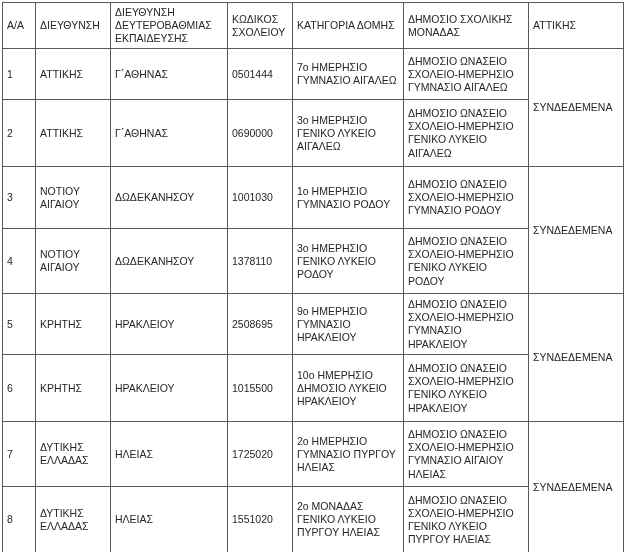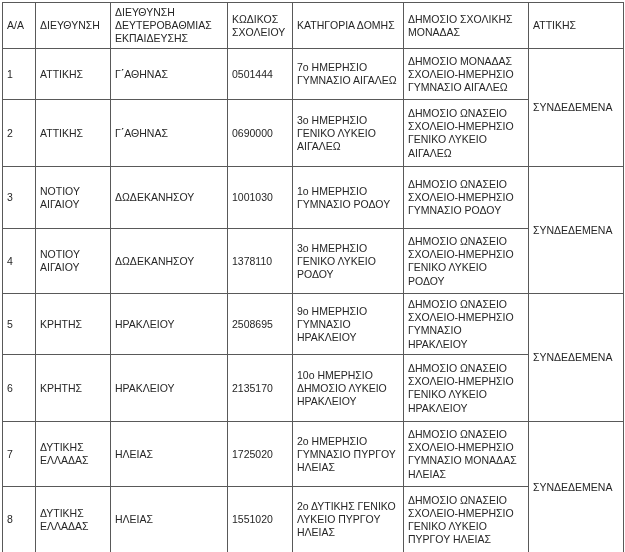--- a/index.html
+++ b/index.html
@@ -67,21 +67,21 @@
         <th>ΑΤΤΙΚΗΣ</th>
       </tr>
     </thead>
     <tbody>
       <tr class="r-h51">
         <td class="col-aa">1</td>
         <td>ΑΤΤΙΚΗΣ</td>
         <td>Γ΄ΑΘΗΝΑΣ</td>
         <td>0501444</td>
         <td>7ο ΗΜΕΡΗΣΙΟ ΓΥΜΝΑΣΙΟ ΑΙΓΑΛΕΩ</td>
-        <td>ΔΗΜΟΣΙΟ ΜΟΝΑΔΑΣ ΣΧΟΛΕΙΟ-ΗΜΕΡΗΣΙΟ ΓΥΜΝΑΣΙΟ ΑΙΓΑΛΕΩ</td>
+        <td>ΔΗΜΟΣΙΟ ΩΝΑΣΕΙΟ ΣΧΟΛΕΙΟ-ΗΜΕΡΗΣΙΟ ΓΥΜΝΑΣΙΟ ΑΙΓΑΛΕΩ</td>
         <td rowspan="2">ΣΥΝΔΕΔΕΜΕΝΑ</td>
       </tr>
       <tr class="r-h67">
         <td class="col-aa">2</td>
         <td>ΑΤΤΙΚΗΣ</td>
         <td>Γ΄ΑΘΗΝΑΣ</td>
         <td>0690000</td>
         <td>3ο ΗΜΕΡΗΣΙΟ ΓΕΝΙΚΟ ΛΥΚΕΙΟ ΑΙΓΑΛΕΩ</td>
         <td>ΔΗΜΟΣΙΟ ΩΝΑΣΕΙΟ ΣΧΟΛΕΙΟ-ΗΜΕΡΗΣΙΟ ΓΕΝΙΚΟ ΛΥΚΕΙΟ ΑΙΓΑΛΕΩ</td>
       </tr>
@@ -108,36 +108,36 @@
         <td>ΗΡΑΚΛΕΙΟΥ</td>
         <td>2508695</td>
         <td>9ο ΗΜΕΡΗΣΙΟ ΓΥΜΝΑΣΙΟ ΗΡΑΚΛΕΙΟΥ</td>
         <td>ΔΗΜΟΣΙΟ ΩΝΑΣΕΙΟ ΣΧΟΛΕΙΟ-ΗΜΕΡΗΣΙΟ ΓΥΜΝΑΣΙΟ ΗΡΑΚΛΕΙΟΥ</td>
         <td rowspan="2">ΣΥΝΔΕΔΕΜΕΝΑ</td>
       </tr>
       <tr class="r-h67">
         <td class="col-aa">6</td>
         <td>ΚΡΗΤΗΣ</td>
         <td>ΗΡΑΚΛΕΙΟΥ</td>
-        <td>2135170</td>
+        <td>1015500</td>
         <td>10ο ΗΜΕΡΗΣΙΟ ΔΗΜΟΣΙΟ ΛΥΚΕΙΟ ΗΡΑΚΛΕΙΟΥ</td>
         <td>ΔΗΜΟΣΙΟ ΩΝΑΣΕΙΟ ΣΧΟΛΕΙΟ-ΗΜΕΡΗΣΙΟ ΓΕΝΙΚΟ ΛΥΚΕΙΟ ΗΡΑΚΛΕΙΟΥ</td>
       </tr>
       <tr class="r-h65">
         <td class="col-aa">7</td>
         <td>ΔΥΤΙΚΗΣ ΕΛΛΑΔΑΣ</td>
         <td>ΗΛΕΙΑΣ</td>
         <td>1725020</td>
         <td>2ο ΗΜΕΡΗΣΙΟ ΓΥΜΝΑΣΙΟ ΠΥΡΓΟΥ ΗΛΕΙΑΣ</td>
-        <td>ΔΗΜΟΣΙΟ ΩΝΑΣΕΙΟ ΣΧΟΛΕΙΟ-ΗΜΕΡΗΣΙΟ ΓΥΜΝΑΣΙΟ ΜΟΝΑΔΑΣ ΗΛΕΙΑΣ</td>
+        <td>ΔΗΜΟΣΙΟ ΩΝΑΣΕΙΟ ΣΧΟΛΕΙΟ-ΗΜΕΡΗΣΙΟ ΓΥΜΝΑΣΙΟ ΑΙΓΑΙΟΥ ΗΛΕΙΑΣ</td>
         <td rowspan="2">ΣΥΝΔΕΔΕΜΕΝΑ</td>
       </tr>
       <tr class="r-h66">
         <td class="col-aa">8</td>
         <td>ΔΥΤΙΚΗΣ ΕΛΛΑΔΑΣ</td>
         <td>ΗΛΕΙΑΣ</td>
         <td>1551020</td>
-        <td>2ο ΔΥΤΙΚΗΣ ΓΕΝΙΚΟ ΛΥΚΕΙΟ ΠΥΡΓΟΥ ΗΛΕΙΑΣ</td>
+        <td>2ο ΜΟΝΑΔΑΣ ΓΕΝΙΚΟ ΛΥΚΕΙΟ ΠΥΡΓΟΥ ΗΛΕΙΑΣ</td>
         <td>ΔΗΜΟΣΙΟ ΩΝΑΣΕΙΟ ΣΧΟΛΕΙΟ-ΗΜΕΡΗΣΙΟ ΓΕΝΙΚΟ ΛΥΚΕΙΟ ΠΥΡΓΟΥ ΗΛΕΙΑΣ</td>
       </tr>
     </tbody>
   </table>
 </div>
 
 </body></html>

